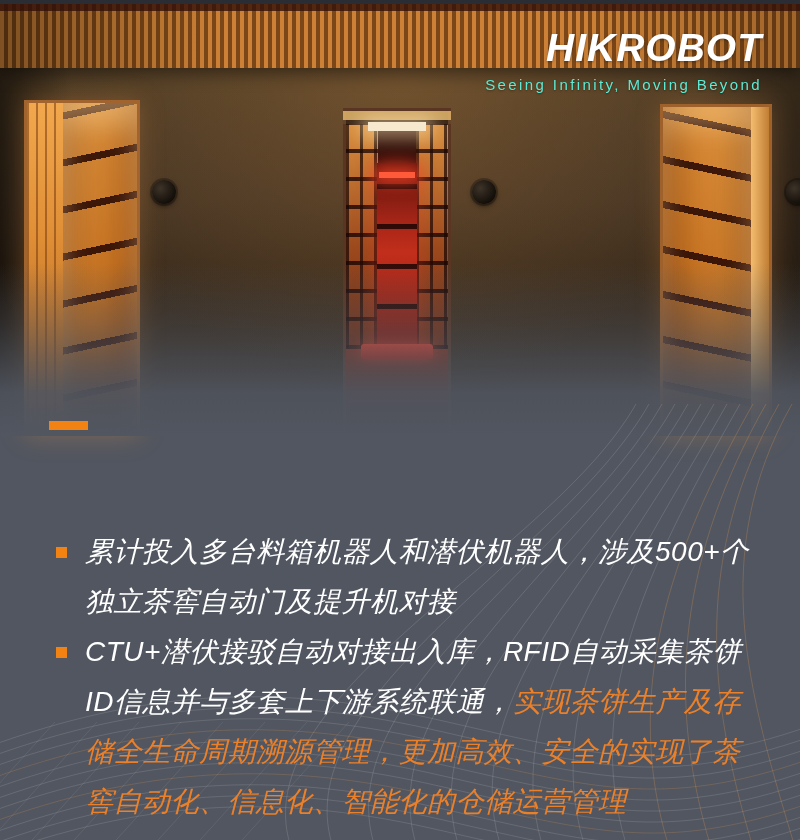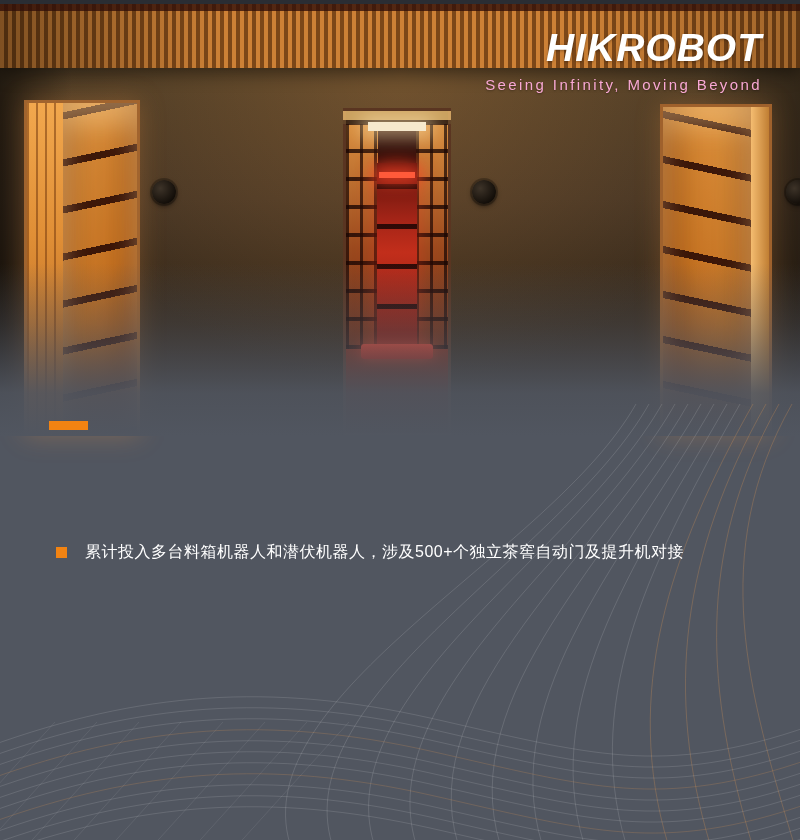--- a/index.html
+++ b/index.html
@@ -124,37 +124,37 @@
       rgba(81,86,96,.38) 74%, rgba(81,86,96,.92) 90%, #515660 100%);
   }
 
   
   .logo-block{position:absolute;top:24px;right:38px;text-align:right;color:#fff;}
   .logo-text{
     font-size:39px;font-weight:900;font-style:italic;letter-spacing:1px;line-height:1;
     text-shadow:0 1px 3px rgba(0,0,0,.35);
   }
   .tagline{
-    margin-top:9px;font-size:15px;font-weight:500;letter-spacing:2.4px;color:#f9a8d4;
+    margin-top:9px;font-size:15px;font-weight:500;letter-spacing:2.4px;color:#5eead4;
     text-shadow:0 1px 2px rgba(0,0,0,.35);
   }
 
   
   .waves{position:absolute;left:0;top:400px;width:800px;height:440px;pointer-events:none;}
 
   
   .accent-dash{position:absolute;left:49px;top:417px;width:39px;height:9px;background:var(--accent);}
   .section-title{
     position:absolute;left:48px;top:430px;
     font-size:46px;font-weight:700;color:#fff;letter-spacing:3px;
   }
   .bullets{position:absolute;left:48px;top:523px;width:702px;list-style:none;}
   .bullets li{
     position:relative;padding-left:37px;
-    font-size:16px;line-height:50px;color:#fff;letter-spacing:.5px;
+    font-size:28px;line-height:50px;color:#fff;letter-spacing:.5px;font-style:italic;
   }
   .bullets li::before{
     content:"";position:absolute;left:8px;top:20px;width:11px;height:11px;
     background:var(--accent);
   }
   .seg-highlight{color:var(--hl);}
   .bottom-bar{position:absolute;left:0;bottom:0;width:800px;height:3px;background:rgba(16,18,22,.85);}
 </style>
 </head>
 <body>
@@ -227,16 +227,17 @@
       <path d="M 66 445 L 181 318" fill="none" stroke="rgba(255,255,255,0.08)" stroke-width="1"></path>
       <path d="M 108 445 L 223 318" fill="none" stroke="rgba(255,255,255,0.08)" stroke-width="1"></path>
       <path d="M 150 445 L 265 318" fill="none" stroke="rgba(255,255,255,0.08)" stroke-width="1"></path>
       <path d="M 192 445 L 307 318" fill="none" stroke="rgba(255,255,255,0.08)" stroke-width="1"></path>
       <path d="M 234 445 L 349 318" fill="none" stroke="rgba(255,255,255,0.08)" stroke-width="1"></path>
     </svg>
 
   <div class="accent-dash"></div>
   <ul class="bullets" id="bullet-list">
       <li><span class="seg-normal">累计投入多台料箱机器人和潜伏机器人，涉及500+个独立茶窖自动门及提升机对接</span></li>
+      <li><span class="seg-normal">CTU+潜伏接驳自动对接出入库，RFID自动采集茶饼ID信息并与多套上下游系统联通，</span><span class="seg-highlight">实现茶饼生产及存储全生命周期溯源管理，更加高效、安全的实现了茶窖自动化、信息化、智能化的仓储运营管理</span></li>
     </ul>
 
   <div class="bottom-bar"></div>
 </div>
 
 </body></html>

